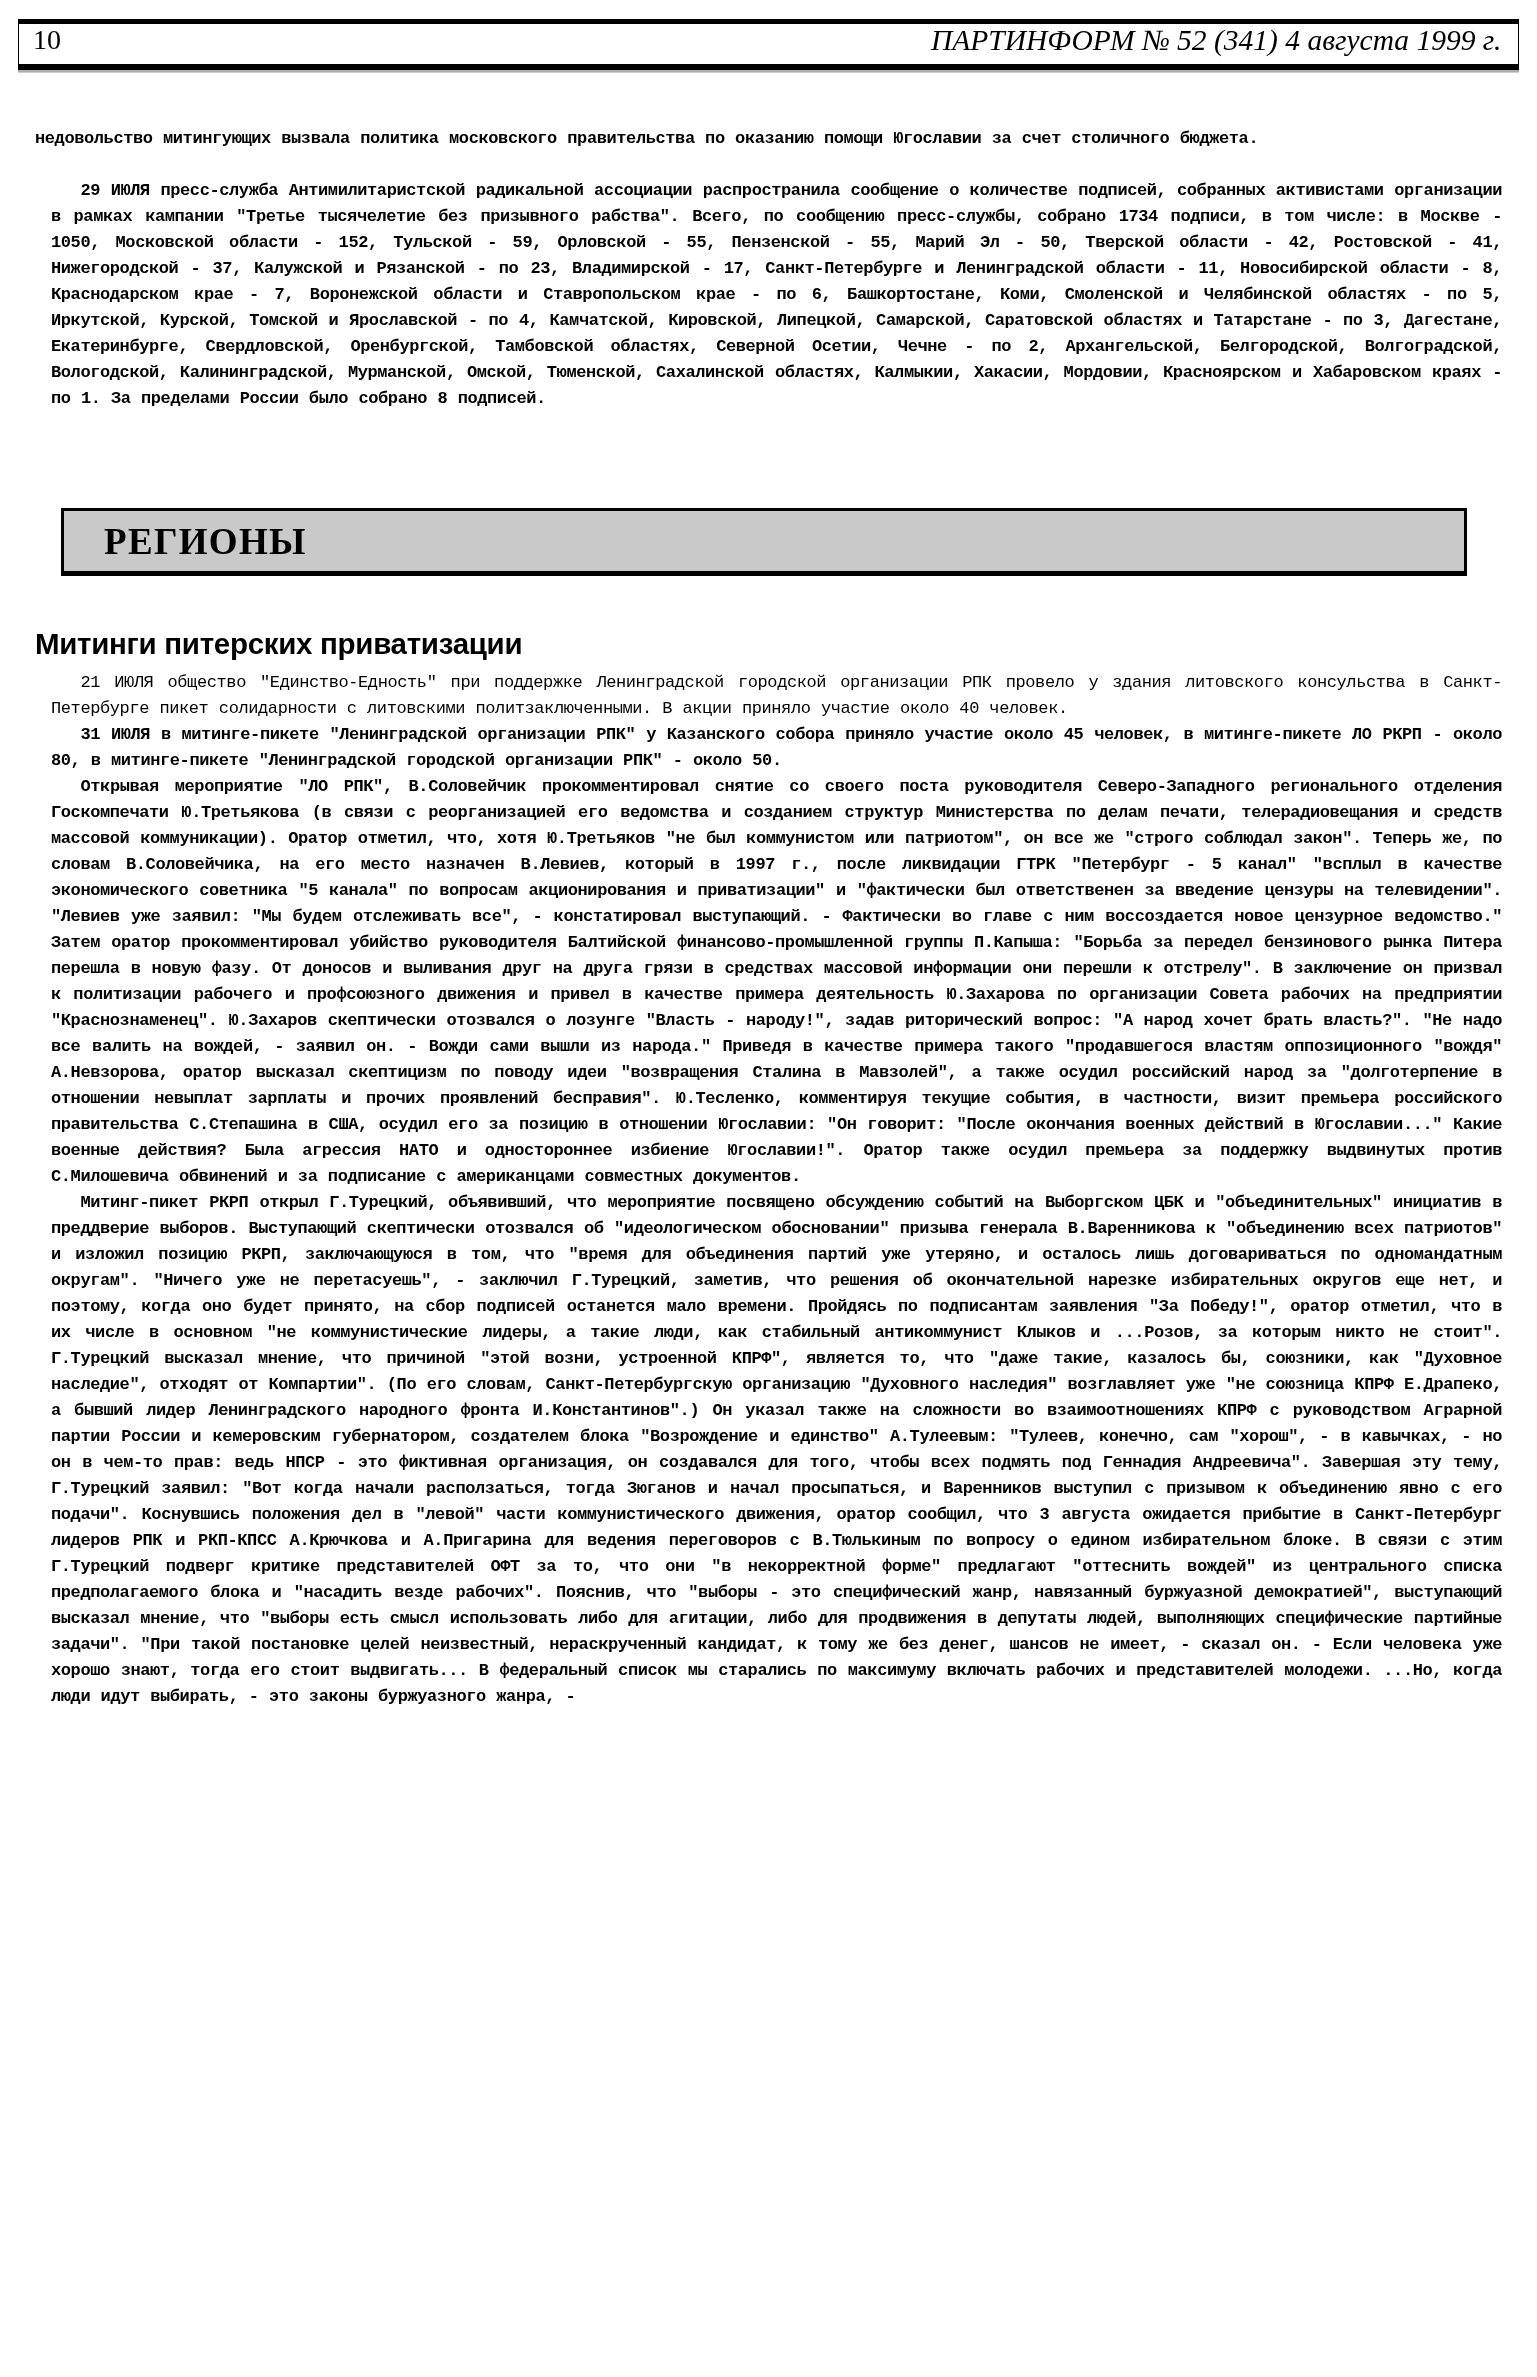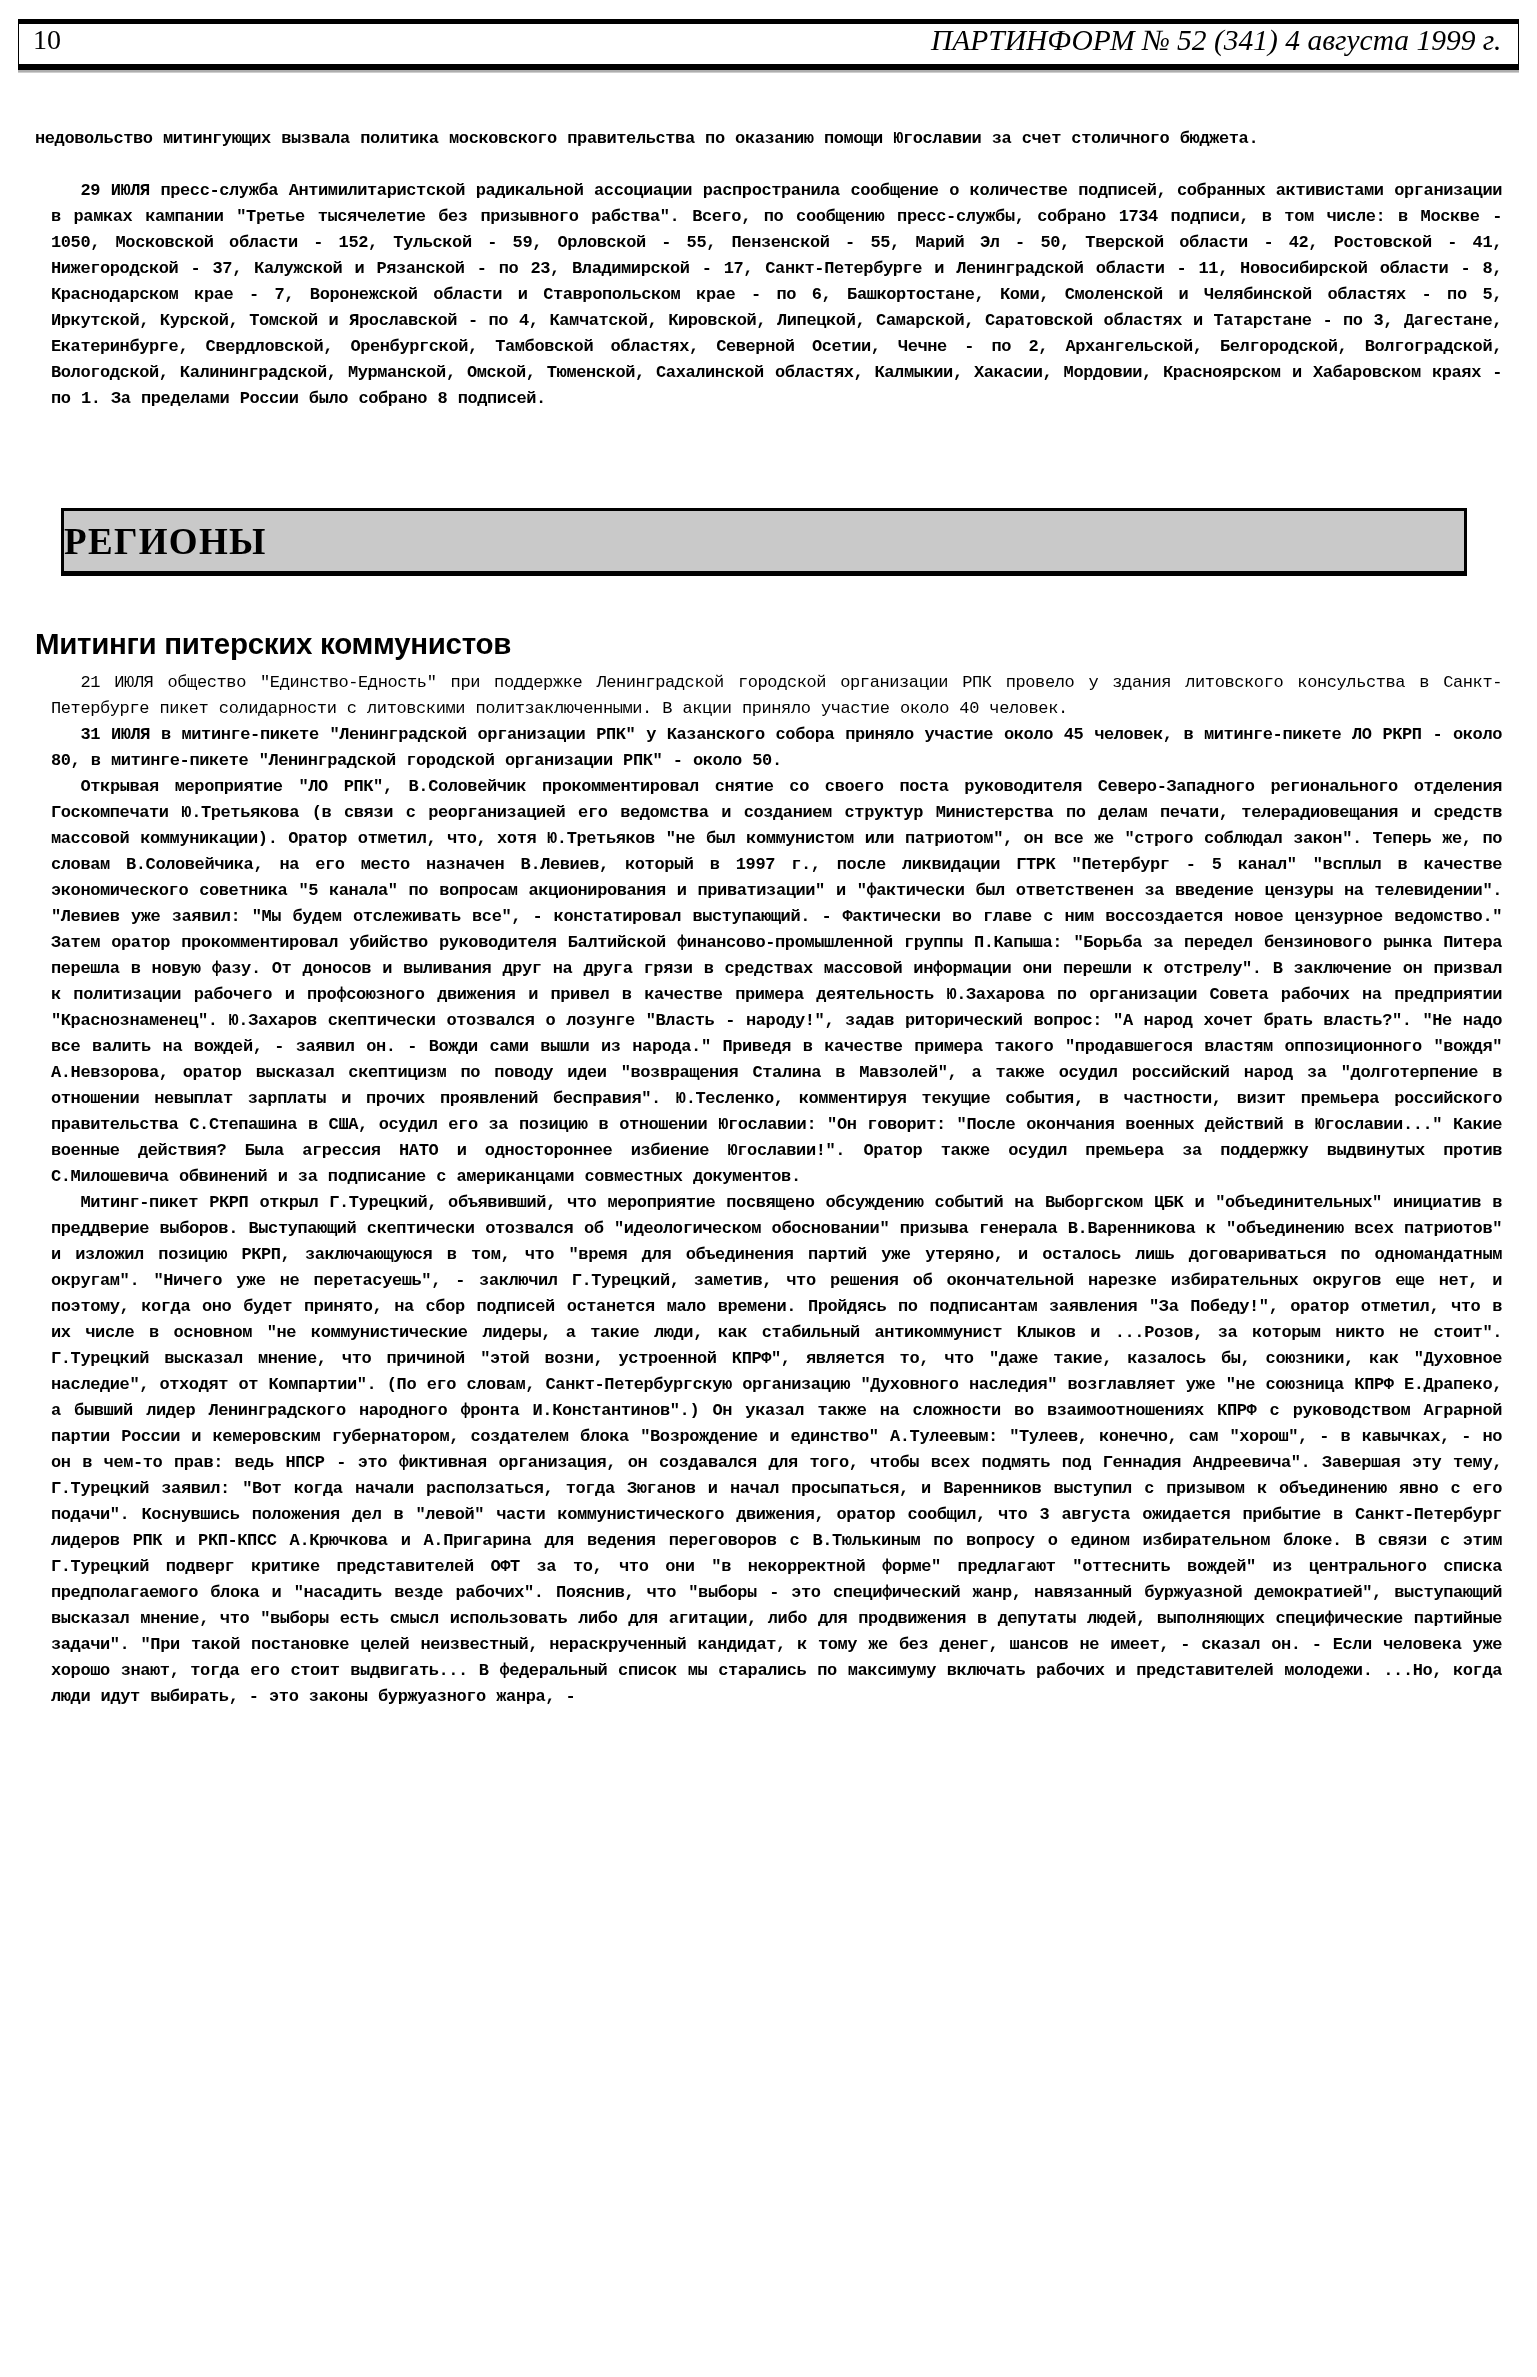--- a/index.html
+++ b/index.html
@@ -54,20 +54,21 @@
   .section-banner {
     box-sizing: border-box;
     margin: 96px 0 0 26px;
     width: 1406px;
     height: 68px;
     background: #c9c9c9;
     border: 3.2px solid #000;
     border-bottom: 5.8px solid #000;
     display: flex;
     align-items: center;
+    padding-left: 40px;
   }
   .section-title {
     font-family: "Liberation Serif", serif;
     font-weight: bold;
     font-size: 37px;
     letter-spacing: 1.3px;
   }
   .headline {
     font-family: "Liberation Sans", sans-serif;
     font-weight: bold;
@@ -89,21 +90,21 @@
   <main class="content">
 
     <p class="body bold mt-cont">недовольство митингующих вызвала политика московского правительства по оказанию помощи Югославии за счет столичного бюджета.</p>
 
     <p class="body bold indent mt-para">29 ИЮЛЯ пресс-служба Антимилитаристской радикальной ассоциации распространила сообщение о количестве подписей, собранных активистами организации в рамках кампании "Третье тысячелетие без призывного рабства". Всего, по сообщению пресс-службы, собрано 1734 подписи, в том числе: в Москве - 1050, Московской области - 152, Тульской - 59, Орловской - 55, Пензенской - 55, Марий Эл - 50, Тверской области - 42, Ростовской - 41, Нижегородской - 37, Калужской и Рязанской - по 23, Владимирской - 17, Санкт-Петербурге и Ленинградской области - 11, Новосибирской области - 8, Краснодарском крае - 7, Воронежской области и Ставропольском крае - по 6, Башкортостане, Коми, Смоленской и Челябинской областях - по 5, Иркутской, Курской, Томской и Ярославской - по 4, Камчатской, Кировской, Липецкой, Самарской, Саратовской областях и Татарстане - по 3, Дагестане, Екатеринбурге, Свердловской, Оренбургской, Тамбовской областях, Северной Осетии, Чечне - по 2, Архангельской, Белгородской, Волгоградской, Вологодской, Калининградской, Мурманской, Омской, Тюменской, Сахалинской областях, Калмыкии, Хакасии, Мордовии, Красноярском и Хабаровском краях - по 1. За пределами России было собрано 8 подписей.</p>
 
     <div class="section-banner">
       <span class="section-title">РЕГИОНЫ</span>
     </div>
 
-    <h2 class="headline">Митинги питерских коммунистов</h2>
+    <h2 class="headline">Митинги питерских приватизации</h2>
 
     <p class="body regular indent">21 ИЮЛЯ общество "Единство-Едность" при поддержке Ленинградской городской организации РПК провело у здания литовского консульства в Санкт-Петербурге пикет солидарности с литовскими политзаключенными. В акции приняло участие около 40 человек.</p>
     <p class="body bold indent">31 ИЮЛЯ в митинге-пикете "Ленинградской организации РПК" у Казанского собора приняло участие около 45 человек, в митинге-пикете ЛО РКРП - около 80, в митинге-пикете "Ленинградской городской организации РПК" - около 50.</p>
     <p class="body bold indent">Открывая мероприятие "ЛО РПК", В.Соловейчик прокомментировал снятие со своего поста руководителя Северо-Западного регионального отделения Госкомпечати Ю.Третьякова (в связи с реорганизацией его ведомства и созданием структур Министерства по делам печати, телерадиовещания и средств массовой коммуникации). Оратор отметил, что, хотя Ю.Третьяков "не был коммунистом или патриотом", он все же "строго соблюдал закон". Теперь же, по словам В.Соловейчика, на его место назначен В.Левиев, который в 1997 г., после ликвидации ГТРК "Петербург - 5 канал" "всплыл в качестве экономического советника "5 канала" по вопросам акционирования и приватизации" и "фактически был ответственен за введение цензуры на телевидении". "Левиев уже заявил: "Мы будем отслеживать все", - констатировал выступающий. - Фактически во главе с ним воссоздается новое цензурное ведомство." Затем оратор прокомментировал убийство руководителя Балтийской финансово-промышленной группы П.Капыша: "Борьба за передел бензинового рынка Питера перешла в новую фазу. От доносов и выливания друг на друга грязи в средствах массовой информации они перешли к отстрелу". В заключение он призвал к политизации рабочего и профсоюзного движения и привел в качестве примера деятельность Ю.Захарова по организации Совета рабочих на предприятии "Краснознаменец". Ю.Захаров скептически отозвался о лозунге "Власть - народу!", задав риторический вопрос: "А народ хочет брать власть?". "Не надо все валить на вождей, - заявил он. - Вожди сами вышли из народа." Приведя в качестве примера такого "продавшегося властям оппозиционного "вождя" А.Невзорова, оратор высказал скептицизм по поводу идеи "возвращения Сталина в Мавзолей", а также осудил российский народ за "долготерпение в отношении невыплат зарплаты и прочих проявлений бесправия". Ю.Тесленко, комментируя текущие события, в частности, визит премьера российского правительства С.Степашина в США, осудил его за позицию в отношении Югославии: "Он говорит: "После окончания военных действий в Югославии..." Какие военные действия? Была агрессия НАТО и одностороннее избиение Югославии!". Оратор также осудил премьера за поддержку выдвинутых против С.Милошевича обвинений и за подписание с американцами совместных документов.</p>
     <p class="body bold indent">Митинг-пикет РКРП открыл Г.Турецкий, объявивший, что мероприятие посвящено обсуждению событий на Выборгском ЦБК и "объединительных" инициатив в преддверие выборов. Выступающий скептически отозвался об "идеологическом обосновании" призыва генерала В.Варенникова к "объединению всех патриотов" и изложил позицию РКРП, заключающуюся в том, что "время для объединения партий уже утеряно, и осталось лишь договариваться по одномандатным округам". "Ничего уже не перетасуешь", - заключил Г.Турецкий, заметив, что решения об окончательной нарезке избирательных округов еще нет, и поэтому, когда оно будет принято, на сбор подписей останется мало времени. Пройдясь по подписантам заявления "За Победу!", оратор отметил, что в их числе в основном "не коммунистические лидеры, а такие люди, как стабильный антикоммунист Клыков и ...Розов, за которым никто не стоит". Г.Турецкий высказал мнение, что причиной "этой возни, устроенной КПРФ", является то, что "даже такие, казалось бы, союзники, как "Духовное наследие", отходят от Компартии". (По его словам, Санкт-Петербургскую организацию "Духовного наследия" возглавляет уже "не союзница КПРФ Е.Драпеко, а бывший лидер Ленинградского народного фронта И.Константинов".) Он указал также на сложности во взаимоотношениях КПРФ с руководством Аграрной партии России и кемеровским губернатором, создателем блока "Возрождение и единство" А.Тулеевым: "Тулеев, конечно, сам "хорош", - в кавычках, - но он в чем-то прав: ведь НПСР - это фиктивная организация, он создавался для того, чтобы всех подмять под Геннадия Андреевича". Завершая эту тему, Г.Турецкий заявил: "Вот когда начали расползаться, тогда Зюганов и начал просыпаться, и Варенников выступил с призывом к объединению явно с его подачи". Коснувшись положения дел в "левой" части коммунистического движения, оратор сообщил, что 3 августа ожидается прибытие в Санкт-Петербург лидеров РПК и РКП-КПСС А.Крючкова и А.Пригарина для ведения переговоров с В.Тюлькиным по вопросу о едином избирательном блоке. В связи с этим Г.Турецкий подверг критике представителей ОФТ за то, что они "в некорректной форме" предлагают "оттеснить вождей" из центрального списка предполагаемого блока и "насадить везде рабочих". Пояснив, что "выборы - это специфический жанр, навязанный буржуазной демократией", выступающий высказал мнение, что "выборы есть смысл использовать либо для агитации, либо для продвижения в депутаты людей, выполняющих специфические партийные задачи". "При такой постановке целей неизвестный, нераскрученный кандидат, к тому же без денег, шансов не имеет, - сказал он. - Если человека уже хорошо знают, тогда его стоит выдвигать... В федеральный список мы старались по максимуму включать рабочих и представителей молодежи. ...Но, когда люди идут выбирать, - это законы буржуазного жанра, -</p>
 
   </main>
 
 </div>
 

